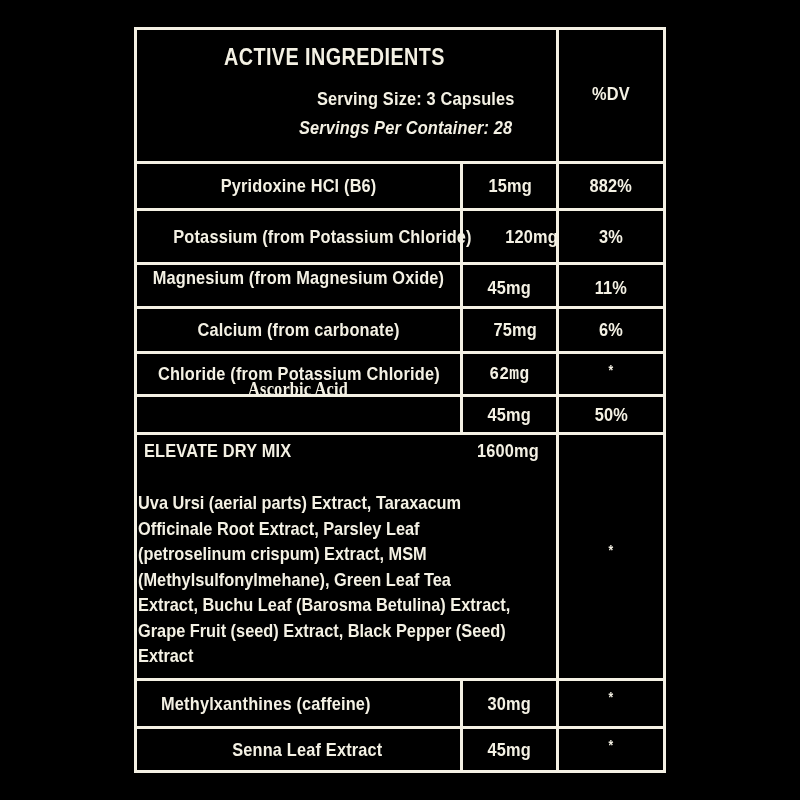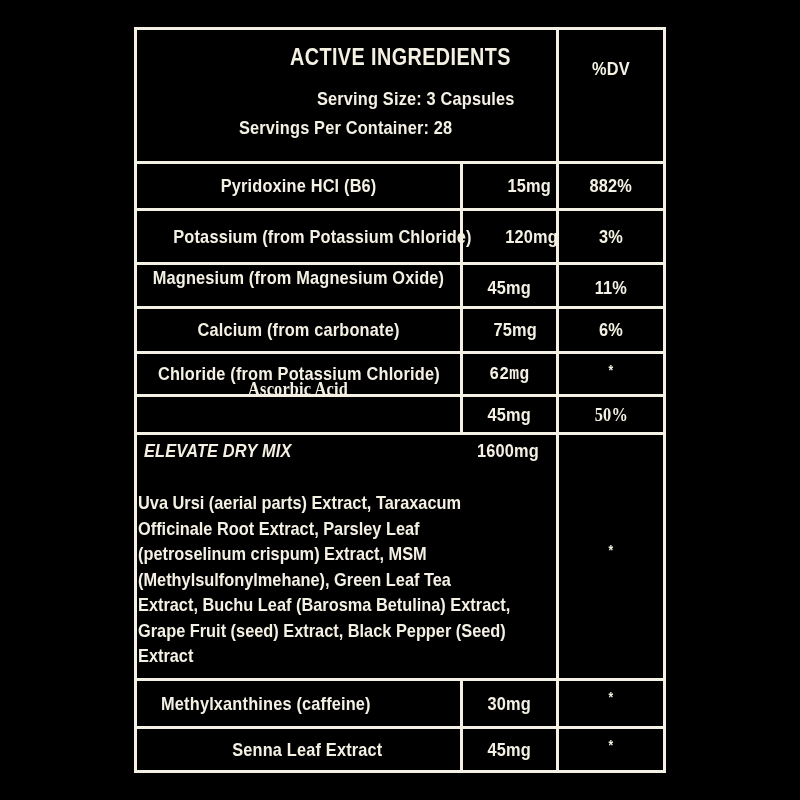--- a/index.html
+++ b/index.html
@@ -36,37 +36,37 @@
   <div class="line" style="left:134px;top:161px;width:532px;height:3px;"></div>
   <div class="line" style="left:134px;top:208px;width:532px;height:3px;"></div>
   <div class="line" style="left:134px;top:262px;width:532px;height:3px;"></div>
   <div class="line" style="left:134px;top:306px;width:532px;height:3px;"></div>
   <div class="line" style="left:134px;top:351px;width:532px;height:3px;"></div>
   <div class="line" style="left:134px;top:394px;width:532px;height:3px;"></div>
   <div class="line" style="left:134px;top:432px;width:532px;height:3px;"></div>
   <div class="line" style="left:134px;top:678px;width:532px;height:3px;"></div>
   <div class="line" style="left:134px;top:726px;width:532px;height:3px;"></div>
 
-  <div class="cell left" style="left:157px;top:40px;width:390px;height:34px;justify-content:flex-end;">
+  <div class="cell left" style="left:157px;top:40px;width:390px;height:34px;justify-content:center;">
     <span class="txt title">ACTIVE INGREDIENTS</span>
   </div>
   <div class="cell left" style="left:157px;top:86px;width:390px;height:26px;justify-content:flex-end;">
     <span class="txt sub">Serving Size:  3 Capsules</span>
   </div>
-  <div class="cell left" style="left:168px;top:115px;width:390px;height:26px;justify-content:center;">
+  <div class="cell left" style="left:157px;top:115px;width:390px;height:26px;justify-content:flex-end;font-style:italic;">
     <span class="txt sub">Servings Per Container: 28</span>
   </div>
-  <div class="cell" style="left:559px;top:30px;width:104px;height:131px;align-items:flex-start;padding-top:28px;">
+  <div class="cell" style="left:559px;top:30px;width:104px;height:131px;align-items:flex-start;padding-top:53px;">
     <span class="txt">%DV</span>
   </div>
 
   <div class="cell" style="left:137px;top:164px;width:323px;height:44px;">
       <span class="txt">Pyridoxine HCl (B6)</span>
     </div>
-  <div class="cell" style="left:483px;top:164px;width:93px;height:44px;border-radius:16px;">
+  <div class="cell" style="left:464px;top:164px;width:93px;height:44px;border-radius:16px;">
       <span class="txt">15mg</span>
     </div>
   <div class="cell" style="left:559px;top:164px;width:104px;height:44px;">
       <span class="txt">882%</span>
     </div>
 
   <div class="cell" style="left:137px;top:211px;width:371px;height:51px;">
       <span class="txt">Potassium (from Potassium Chloride)</span>
     </div>
   <div class="cell" style="left:463px;top:211px;width:93px;height:51px;padding-left:45px;">
@@ -105,25 +105,25 @@
   <div class="cell" style="left:559px;top:354px;width:104px;height:40px;align-items:flex-start;padding-top:8px;">
       <span class="txt star">*</span>
     </div>
 
   <div class="cell" style="left:137px;top:375px;width:323px;height:28px;font-family:Liberation Serif, serif;">
       <span class="txt">Ascorbic Acid</span>
     </div>
   <div class="cell" style="left:463px;top:397px;width:93px;height:35px;">
       <span class="txt">45mg</span>
     </div>
-  <div class="cell" style="left:559px;top:397px;width:104px;height:35px;font-family:Liberation Serif, serif;">
+  <div class="cell" style="left:559px;top:397px;width:104px;height:35px;">
       <span class="txt">50%</span>
     </div>
 
-  <div class="cell left" style="left:144px;top:438px;width:300px;height:26px;justify-content:flex-start;font-style:italic;">
+  <div class="cell left" style="left:144px;top:438px;width:300px;height:26px;justify-content:flex-start;">
     <span class="txt">ELEVATE DRY MIX</span>
   </div>
   <div class="cell" style="left:463px;top:438px;width:90px;height:26px;">
     <span class="txt">1600mg</span>
   </div>
   <div class="mix-text">Uva Ursi (aerial parts) Extract, Taraxacum
 Officinale  Root  Extract, Parsley Leaf
 (petroselinum crispum) Extract, MSM
 (Methylsulfonylmehane), Green Leaf Tea
 Extract, Buchu Leaf (Barosma Betulina) Extract,

